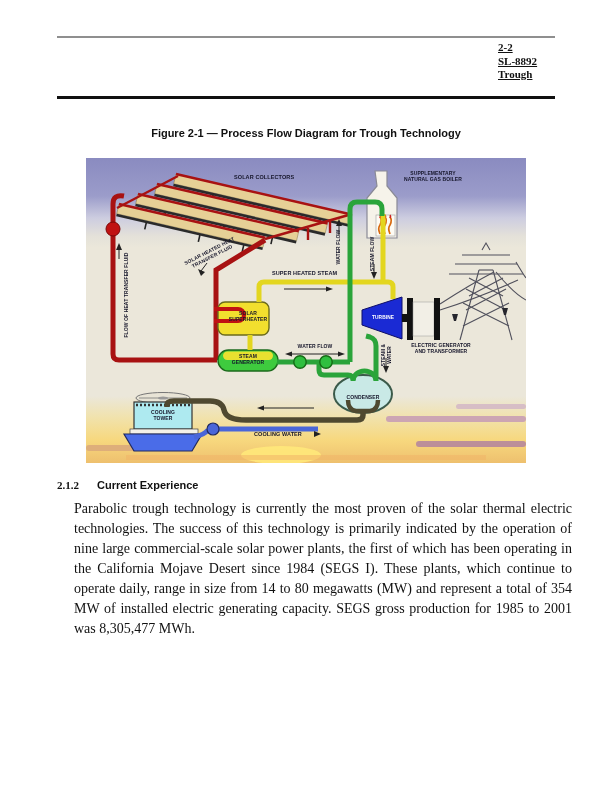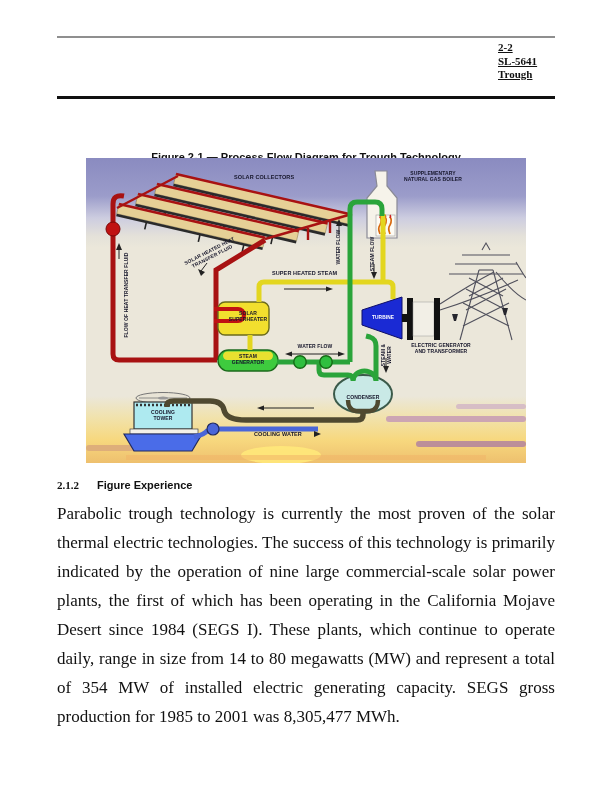--- a/index.html
+++ b/index.html
@@ -2,44 +2,44 @@
 <html style="--htf-red: #a81212; --steam-yellow: #e3d61f; --water-green: #2aa43a; --cooling-blue: #4a66d8; --return-olive: #4f4930; --turbine-blue: #1a2ad4; --superheater-yellow: #f2df2e; --generator-green: #3ecb3e; --condenser-cyan: #c9e9e6; --tower-cyan: #aeeaf0; --basin-blue: #4a6ce8; --collector-tan: #e6d096; --sky-purple: #8a8bc0; --ground-beige: #ebe7da; --sunset-yellow: #f7d87e;"><head>
 <meta charset="utf-8">
 <style>
   html,body{margin:0;padding:0;background:#ffffff;}
   body{width:612px;height:792px;position:relative;font-family:"Liberation Serif",serif;color:#111;}
   .abs{position:absolute;}
   
   #rule-thin{left:57px;top:36px;width:498px;height:2px;background:#8f8f8f;}
   #header-block{left:498px;top:41px;font:bold 11px/13.5px "Liberation Serif",serif;color:#111;text-decoration:underline;}
   #rule-thick{left:57px;top:96px;width:498px;height:3px;background:#101010;}
-  #figure-title{left:0;top:127px;width:612px;text-align:center;font:bold 11px "Liberation Sans",sans-serif;color:#111;margin-top:24px;}
+  #figure-title{left:0;top:127px;width:612px;text-align:center;font:bold 11px "Liberation Sans",sans-serif;color:#111;}
   #section-heading{left:57px;top:479px;font:bold 11px "Liberation Sans",sans-serif;color:#111;}
   #section-heading .num{display:inline-block;width:40px;font-family:Liberation Serif, serif;}
-  #body-par{left:57px;top:499px;width:498px;font-size:17px;line-height:29px;text-align:justify;color:#111;}
+  #body-par{left:74px;top:499px;width:498px;font-size:14px;line-height:20px;text-align:justify;color:#111;}
   
   #diagram{left:86px;top:158px;width:440px;height:305px;overflow:hidden;
     background:linear-gradient(180deg,
       var(--sky-purple,#8a8bc0) 0px,#9b9cca 38px,#cdcde0 60px,#e4e1d9 78px,
       var(--ground-beige,#ebe7da) 90px,var(--ground-beige,#ebe7da) 238px,
       #f1e2ab 260px,var(--sunset-yellow,#f7d87e) 282px,#eec06e 305px);}
   #diagram svg{position:absolute;left:0;top:0;}
   .dlabel{position:absolute;font:bold 5px/1.15 "Liberation Sans",sans-serif;color:#15152a;text-align:center;letter-spacing:.1px;}
   .ctr{transform:translate(-50%,-50%);}
   .vert{transform:translate(-50%,-50%) rotate(-90deg);white-space:nowrap;}
   .nw{white-space:nowrap;}
 </style>
 </head>
 <body>
 
 <div class="abs" id="rule-thin"></div>
 
 <div class="abs" id="header-block">
   <div>2-2</div>
-  <div>SL-5641</div>
+  <div>SL-8892</div>
   <div>Trough</div>
 </div>
 
 <div class="abs" id="rule-thick"></div>
 
 <div class="abs" id="figure-title">Figure 2-1 — Process Flow Diagram for Trough Technology</div>
 
 <div class="abs" id="diagram">
   <svg width="440" height="305" viewBox="0 0 440 305">
 
@@ -231,16 +231,16 @@
   <div class="dlabel ctr nw" style="left:229px;top:189px">WATER FLOW</div>
   <div class="dlabel ctr nw" style="left:297px;top:160px;color:#ffffff;font-size:4.8px">TURBINE</div>
   <div class="dlabel" style="left:320px;top:185px;width:70px">ELECTRIC GENERATOR AND TRANSFORMER</div>
   <div class="dlabel" style="left:301px;top:197px;width:32px;transform:translate(-50%,-50%) rotate(-90deg);font-size:4.8px">STEAM &amp; WATER</div>
   <div class="dlabel ctr nw" style="left:277px;top:240px">CONDENSER</div>
   <div class="dlabel ctr" style="left:77px;top:258px;width:40px">COOLING TOWER</div>
   <div class="dlabel nw" style="left:168px;top:273px;font-size:5.5px">COOLING WATER</div>
 </div>
 
 <div class="abs" id="section-heading">
-  <span class="num">2.1.2</span><span>Figure Experience</span>
+  <span class="num">2.1.2</span><span>Current Experience</span>
 </div>
 
 <div class="abs" id="body-par">Parabolic trough technology is currently the most proven of the solar thermal electric technologies. The success of this technology is primarily indicated by the operation of nine large commercial-scale solar power plants, the first of which has been operating in the California Mojave Desert since 1984 (SEGS I). These plants, which continue to operate daily, range in size from 14 to 80 megawatts (MW) and represent a total of 354 MW of installed electric generating capacity. SEGS gross production for 1985 to 2001 was 8,305,477 MWh.</div>
 
 </body></html>

